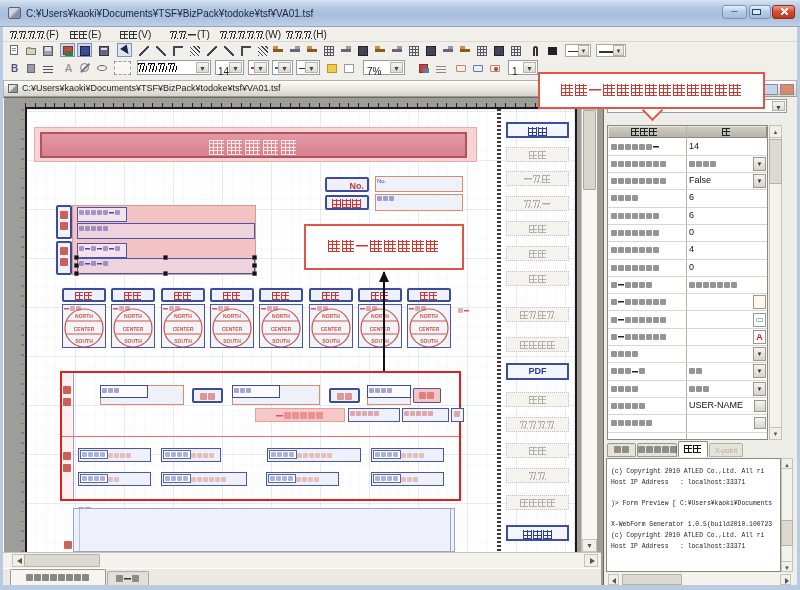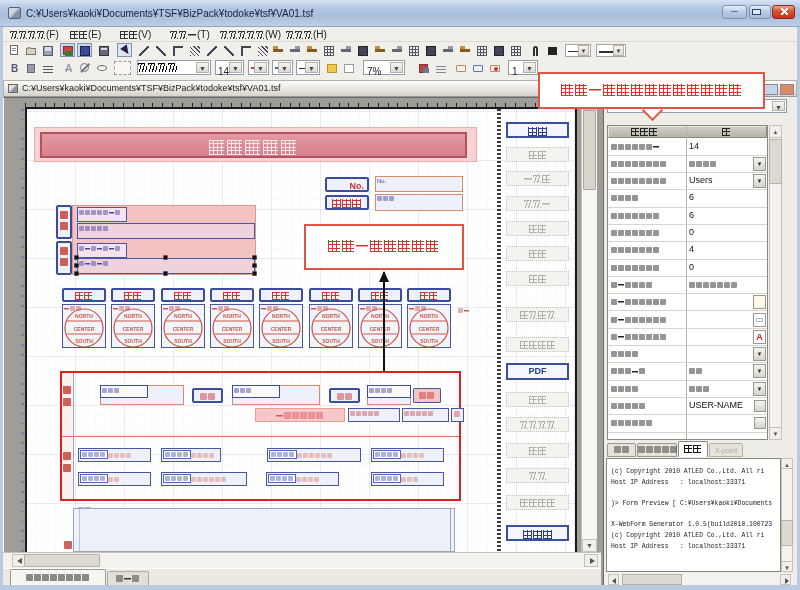--- a/index.html
+++ b/index.html
@@ -502,21 +502,21 @@
 <div class="a" style="left:686px;top:126px;width:1px;height:313px;background:#b5b2a9"></div>
 <div class="a" style="left:608px;top:138.5px;width:159px;height:17.3px;border-bottom:1px solid #d8d5cc"></div>
 <div class="a" style="left:611px;top:143.5px;width:75px;height:8px;color:#222;white-space:nowrap;overflow:hidden"><span style="font-size:0;line-height:0;display:inline-block;vertical-align:top;position:relative;top:0px;white-space:nowrap"><i class="t" style="width:6px;height:6px;margin:0 1px 0 0"></i><i class="t" style="width:6px;height:6px;margin:0 1px 0 0"></i><i class="t" style="width:6px;height:6px;margin:0 1px 0 0"></i><i class="t" style="width:6px;height:6px;margin:0 1px 0 0"></i><i class="t" style="width:6px;height:6px;margin:0 1px 0 0"></i><i class="t" style="width:6px;height:6px;margin:0 1px 0 0"></i><i class="d" style="width:6px;height:6px;margin:0 1px 0 0"></i></span></div>
 <div class="a" style="left:689px;top:140.5px;width:64px;height:11px;font-size:9px;color:#111;white-space:nowrap">14</div>
 <div class="a" style="left:608px;top:155.8px;width:159px;height:17.3px;border-bottom:1px solid #d8d5cc"></div>
 <div class="a" style="left:611px;top:160.8px;width:75px;height:8px;color:#222;white-space:nowrap;overflow:hidden"><span style="font-size:0;line-height:0;display:inline-block;vertical-align:top;position:relative;top:0px;white-space:nowrap"><i class="t" style="width:6px;height:6px;margin:0 1px 0 0"></i><i class="t" style="width:6px;height:6px;margin:0 1px 0 0"></i><i class="t" style="width:6px;height:6px;margin:0 1px 0 0"></i><i class="t" style="width:6px;height:6px;margin:0 1px 0 0"></i><i class="t" style="width:6px;height:6px;margin:0 1px 0 0"></i><i class="t" style="width:6px;height:6px;margin:0 1px 0 0"></i><i class="t" style="width:6px;height:6px;margin:0 1px 0 0"></i><i class="t" style="width:6px;height:6px;margin:0 1px 0 0"></i></span></div>
 <div class="a" style="left:689px;top:160.8px;width:60px;height:8px;color:#222;white-space:nowrap;overflow:hidden"><span style="font-size:0;line-height:0;display:inline-block;vertical-align:top;position:relative;top:0px;white-space:nowrap"><i class="t" style="width:6px;height:6px;margin:0 1px 0 0"></i><i class="t" style="width:6px;height:6px;margin:0 1px 0 0"></i><i class="t" style="width:6px;height:6px;margin:0 1px 0 0"></i><i class="t" style="width:6px;height:6px;margin:0 1px 0 0"></i></span></div>
 <div class="a" style="left:753px;top:156.8px;width:13px;height:14px;background:linear-gradient(#f6f5f2,#d6d3cb);border:1px solid #9a978f;font-size:6px;text-align:center;line-height:13px;color:#333">▼</div>
 <div class="a" style="left:608px;top:173.10000000000002px;width:159px;height:17.3px;border-bottom:1px solid #d8d5cc"></div>
 <div class="a" style="left:611px;top:178.10000000000002px;width:75px;height:8px;color:#222;white-space:nowrap;overflow:hidden"><span style="font-size:0;line-height:0;display:inline-block;vertical-align:top;position:relative;top:0px;white-space:nowrap"><i class="t" style="width:6px;height:6px;margin:0 1px 0 0"></i><i class="t" style="width:6px;height:6px;margin:0 1px 0 0"></i><i class="t" style="width:6px;height:6px;margin:0 1px 0 0"></i><i class="t" style="width:6px;height:6px;margin:0 1px 0 0"></i><i class="t" style="width:6px;height:6px;margin:0 1px 0 0"></i><i class="t" style="width:6px;height:6px;margin:0 1px 0 0"></i><i class="t" style="width:6px;height:6px;margin:0 1px 0 0"></i><i class="t" style="width:6px;height:6px;margin:0 1px 0 0"></i></span></div>
-<div class="a" style="left:689px;top:175.10000000000002px;width:64px;height:11px;font-size:9px;color:#111;white-space:nowrap">Users</div>
+<div class="a" style="left:689px;top:175.10000000000002px;width:64px;height:11px;font-size:9px;color:#111;white-space:nowrap">False</div>
 <div class="a" style="left:753px;top:174.10000000000002px;width:13px;height:14px;background:linear-gradient(#f6f5f2,#d6d3cb);border:1px solid #9a978f;font-size:6px;text-align:center;line-height:13px;color:#333">▼</div>
 <div class="a" style="left:608px;top:190.40000000000003px;width:159px;height:17.3px;border-bottom:1px solid #d8d5cc"></div>
 <div class="a" style="left:611px;top:195.40000000000003px;width:75px;height:8px;color:#222;white-space:nowrap;overflow:hidden"><span style="font-size:0;line-height:0;display:inline-block;vertical-align:top;position:relative;top:0px;white-space:nowrap"><i class="t" style="width:6px;height:6px;margin:0 1px 0 0"></i><i class="t" style="width:6px;height:6px;margin:0 1px 0 0"></i><i class="t" style="width:6px;height:6px;margin:0 1px 0 0"></i><i class="t" style="width:6px;height:6px;margin:0 1px 0 0"></i></span></div>
 <div class="a" style="left:689px;top:192.40000000000003px;width:64px;height:11px;font-size:9px;color:#111;white-space:nowrap">6</div>
 <div class="a" style="left:608px;top:207.70000000000005px;width:159px;height:17.3px;border-bottom:1px solid #d8d5cc"></div>
 <div class="a" style="left:611px;top:212.70000000000005px;width:75px;height:8px;color:#222;white-space:nowrap;overflow:hidden"><span style="font-size:0;line-height:0;display:inline-block;vertical-align:top;position:relative;top:0px;white-space:nowrap"><i class="t" style="width:6px;height:6px;margin:0 1px 0 0"></i><i class="t" style="width:6px;height:6px;margin:0 1px 0 0"></i><i class="t" style="width:6px;height:6px;margin:0 1px 0 0"></i><i class="t" style="width:6px;height:6px;margin:0 1px 0 0"></i><i class="t" style="width:6px;height:6px;margin:0 1px 0 0"></i><i class="t" style="width:6px;height:6px;margin:0 1px 0 0"></i><i class="t" style="width:6px;height:6px;margin:0 1px 0 0"></i></span></div>
 <div class="a" style="left:689px;top:209.70000000000005px;width:64px;height:11px;font-size:9px;color:#111;white-space:nowrap">6</div>
 <div class="a" style="left:608px;top:225.00000000000006px;width:159px;height:17.3px;border-bottom:1px solid #d8d5cc"></div>
 <div class="a" style="left:611px;top:230.00000000000006px;width:75px;height:8px;color:#222;white-space:nowrap;overflow:hidden"><span style="font-size:0;line-height:0;display:inline-block;vertical-align:top;position:relative;top:0px;white-space:nowrap"><i class="t" style="width:6px;height:6px;margin:0 1px 0 0"></i><i class="t" style="width:6px;height:6px;margin:0 1px 0 0"></i><i class="t" style="width:6px;height:6px;margin:0 1px 0 0"></i><i class="t" style="width:6px;height:6px;margin:0 1px 0 0"></i><i class="t" style="width:6px;height:6px;margin:0 1px 0 0"></i><i class="t" style="width:6px;height:6px;margin:0 1px 0 0"></i><i class="t" style="width:6px;height:6px;margin:0 1px 0 0"></i></span></div>
 <div class="a" style="left:689px;top:227.00000000000006px;width:64px;height:11px;font-size:9px;color:#111;white-space:nowrap">0</div>

